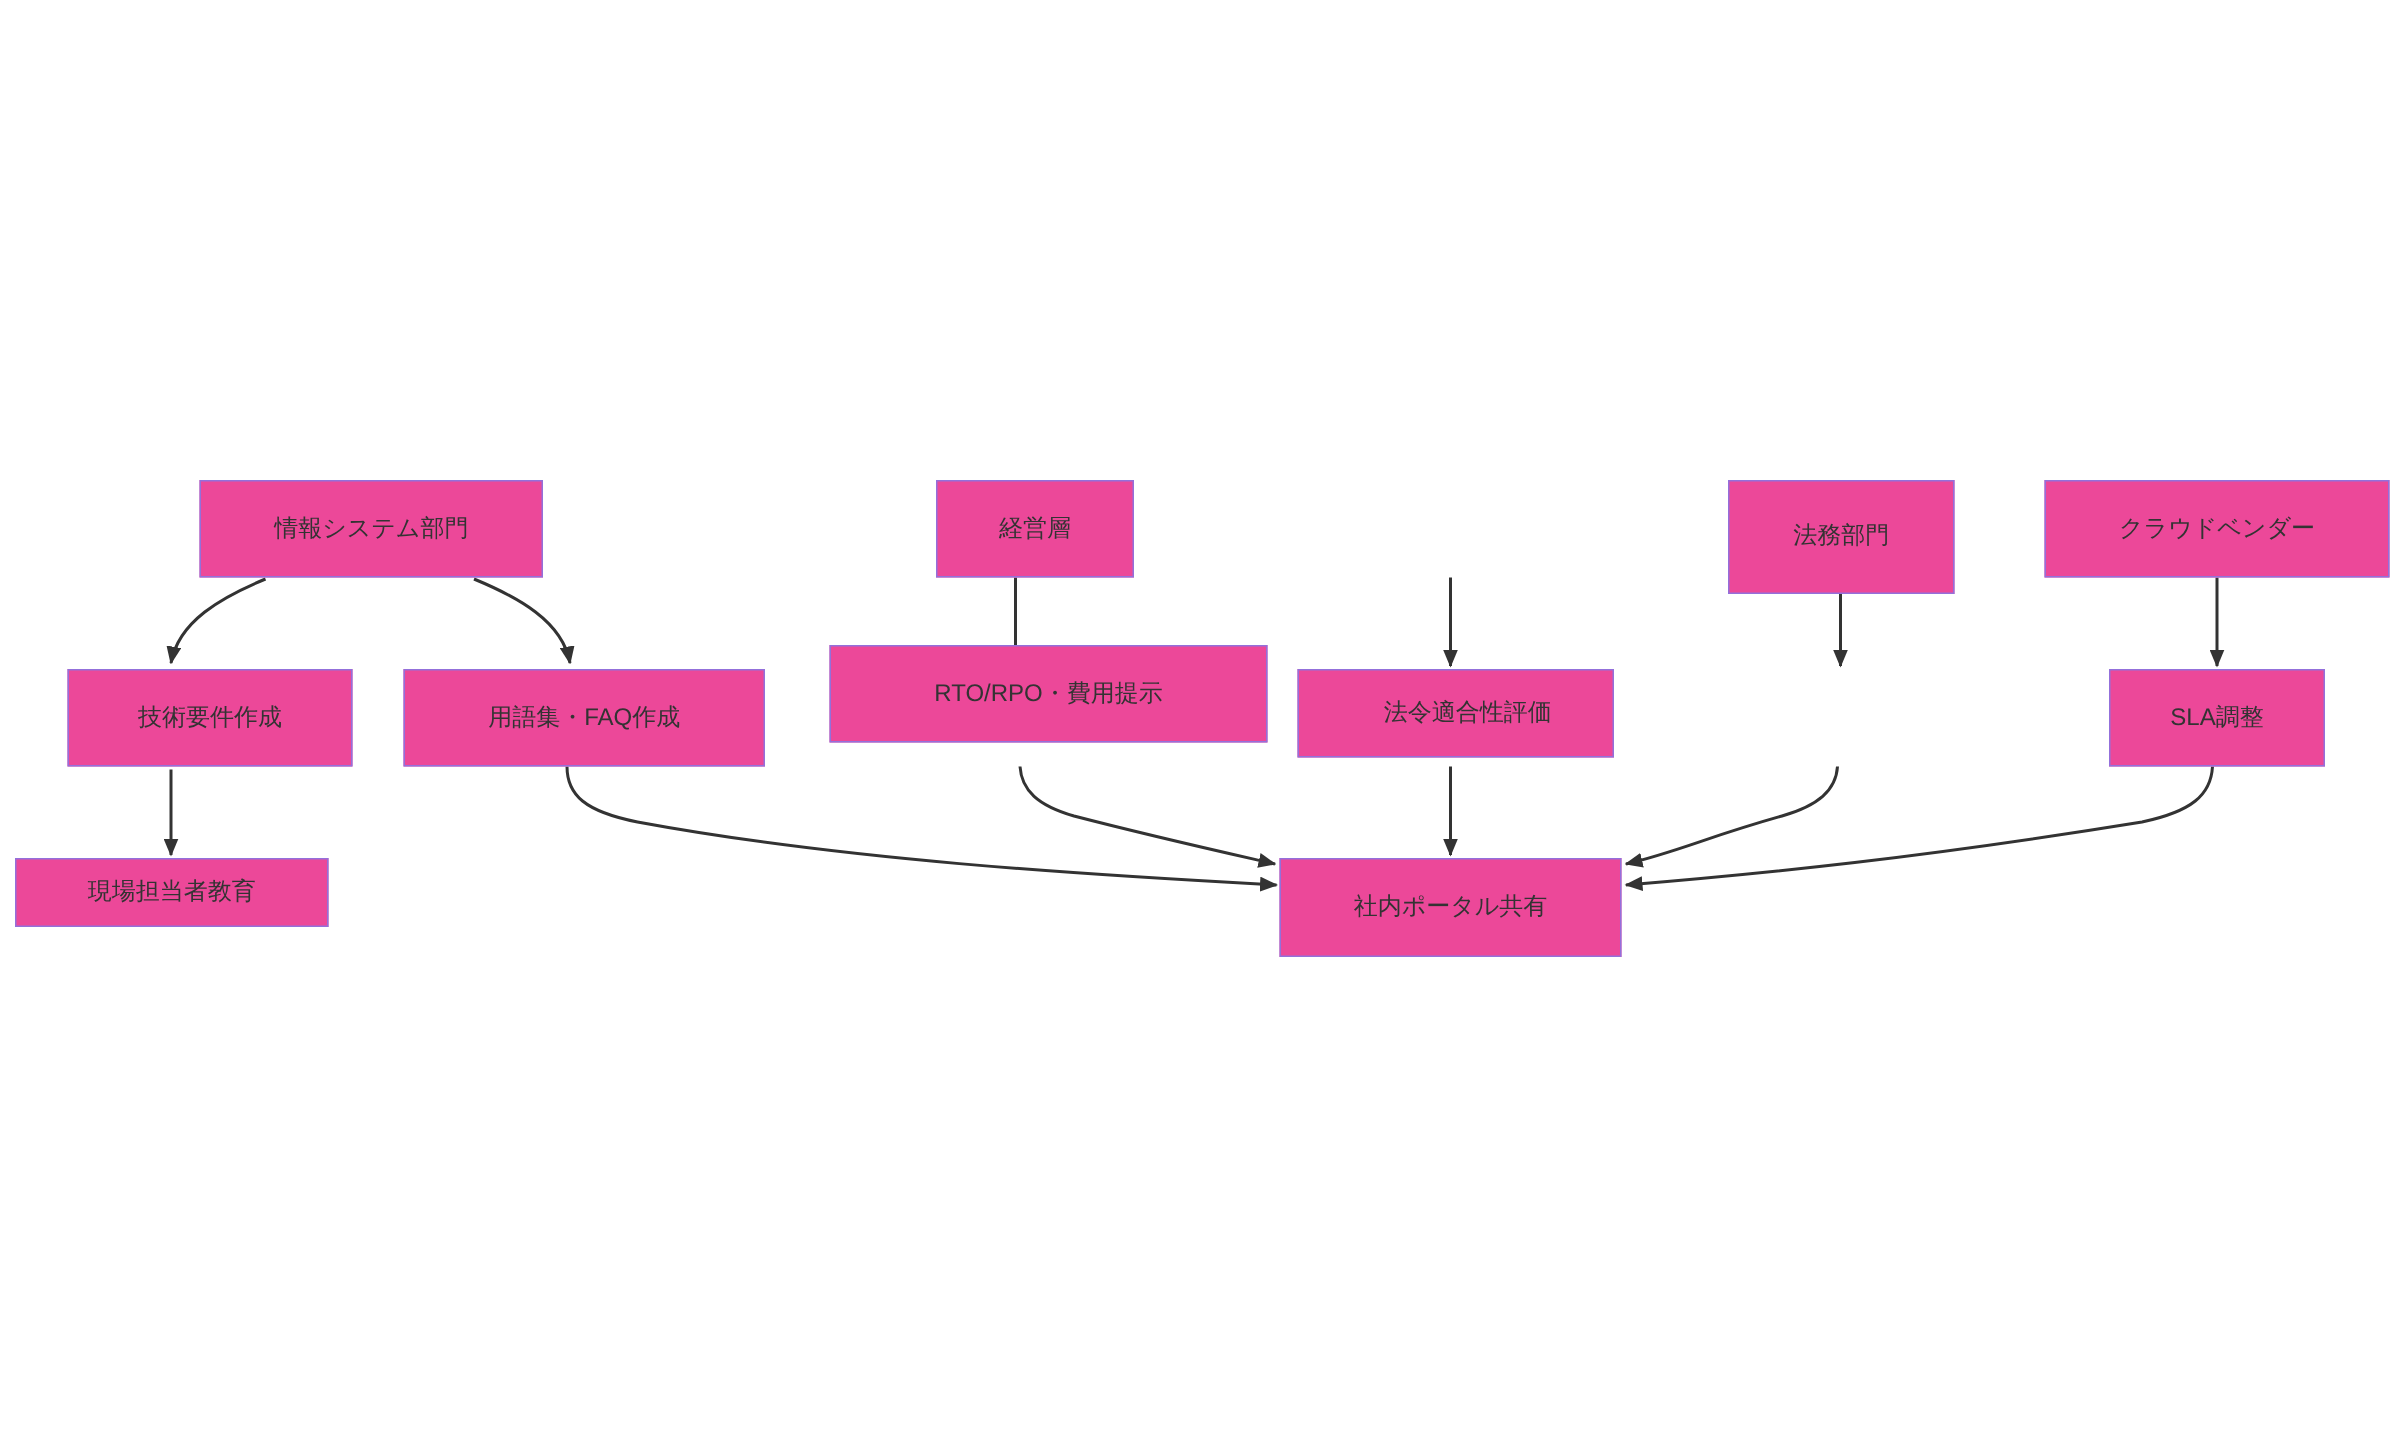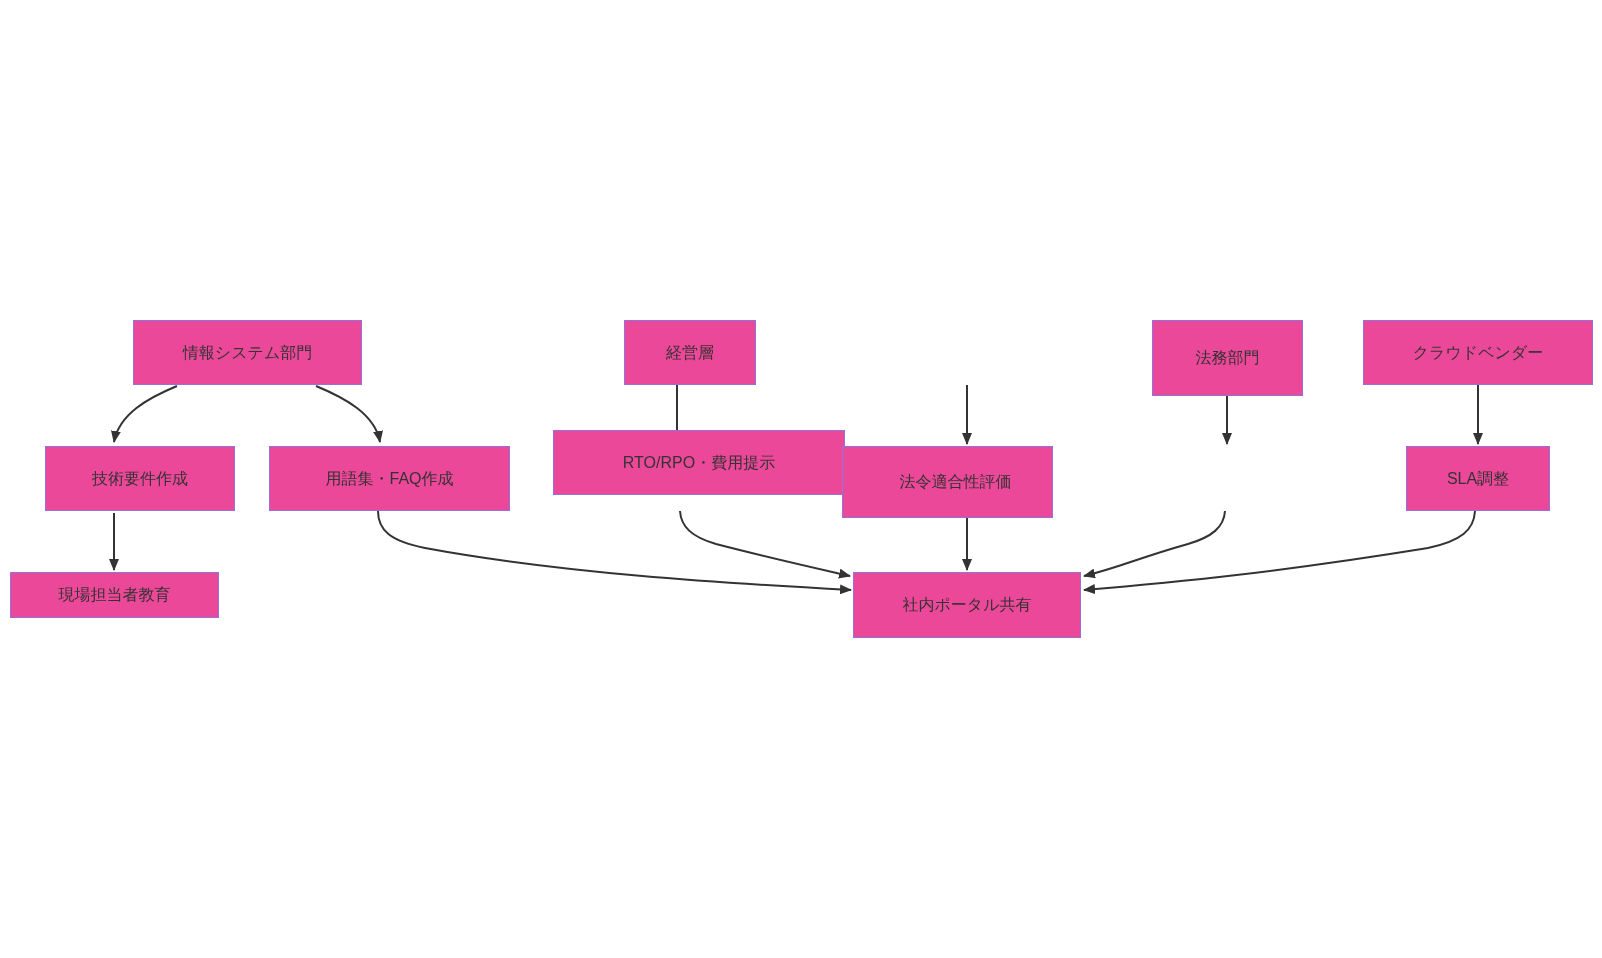--- a/index.html
+++ b/index.html
@@ -76,21 +76,21 @@
   <div class="node" style="left:1152px; top:320px; width:151px; height:76px;">法務部門</div>
 
   <div class="node" style="left:1363px; top:320px; width:230px; height:65px;">クラウドベンダー</div>
 
   <div class="node" style="left:19px; top:446px; width:190px; height:65px;margin-left:26px;">技術要件作成</div>
 
   <div class="node" style="left:269px; top:446px; width:241px; height:65px;">用語集・FAQ作成</div>
 
   <div class="node" style="left:553px; top:430px; width:292px; height:65px;">RTO/RPO・費用提示</div>
 
-  <div class="node" style="left:842px; top:446px; width:211px; height:72px;padding-left:16px;">法令適合性評価</div>
+  <div class="node" style="left:865px; top:446px; width:211px; height:59px;padding-left:16px;">法令適合性評価</div>
 
 
   <div class="node" style="left:1406px; top:446px; width:144px; height:65px;">SLA調整</div>
 
   <div class="node" style="left:10px; top:572px; width:209px; height:46px;">現場担当者教育</div>
 
   <div class="node" style="left:853px; top:572px; width:228px; height:66px;">社内ポータル共有</div>
 
 </div>
 

